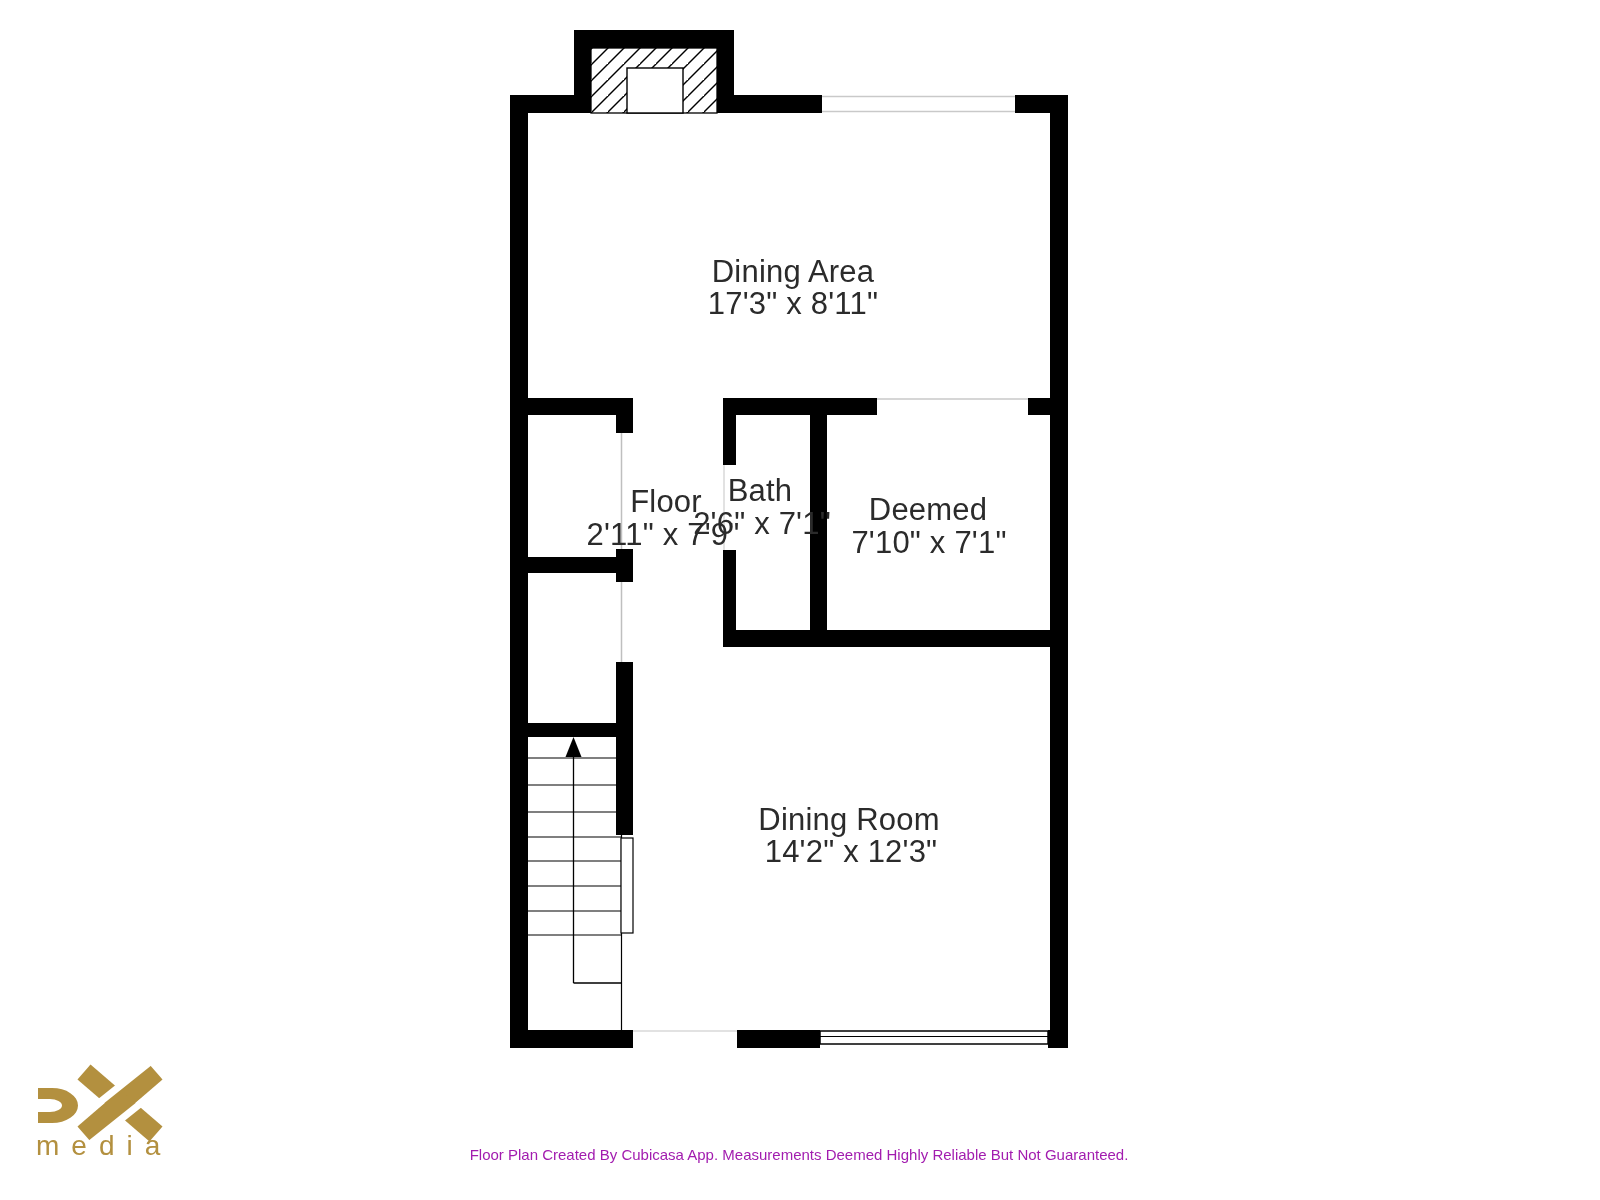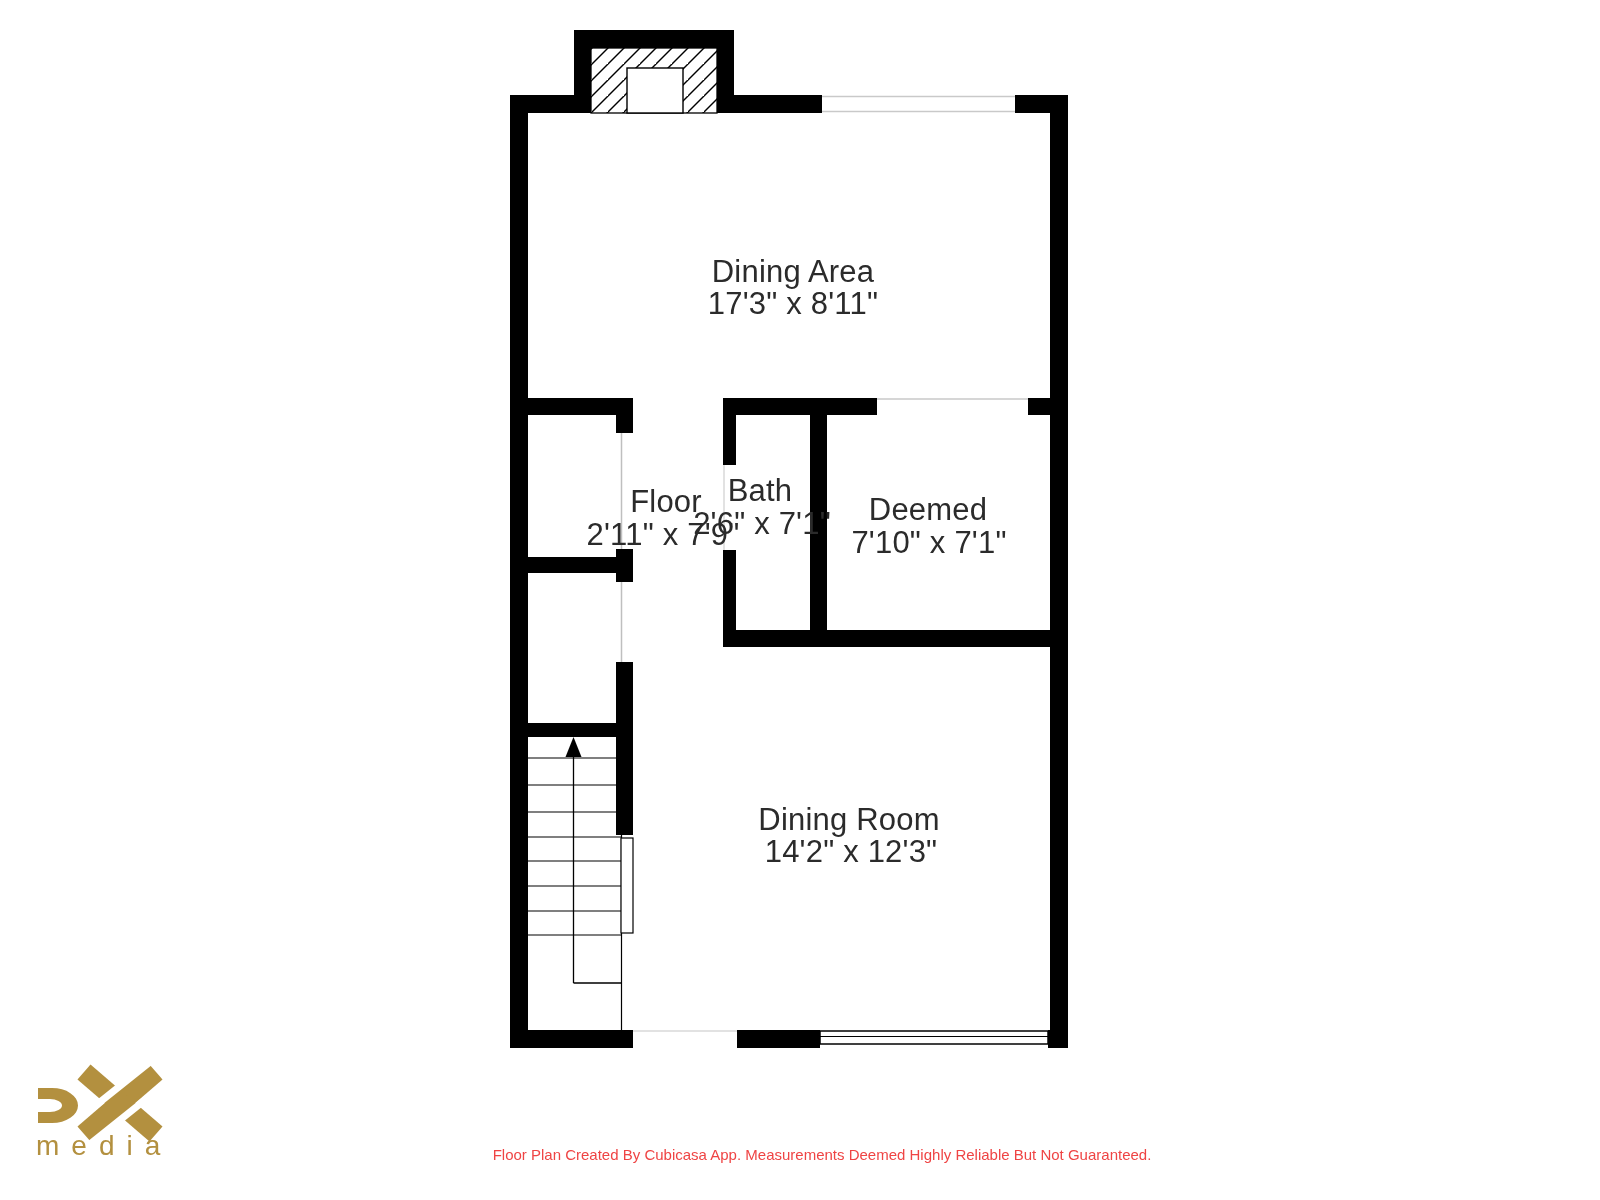--- a/index.html
+++ b/index.html
@@ -7,22 +7,22 @@
     position:relative;width:1600px;height:1200px;background:#ffffff;
     font-family:"Liberation Sans", sans-serif;overflow:hidden;margin:0 auto;
   }
   .plan-svg{position:absolute;left:0;top:0;}
   .room-label{
     position:absolute;transform:translate(-50%,-50%);
     color:#2b2b2b;font-size:31px;line-height:24px;white-space:nowrap;
     text-align:center;letter-spacing:0.2px;
   }
   .footer-text{
-    position:absolute;left:822px;top:1146px;transform:translateX(-50%);
-    font-size:15px;color:#ef4444;white-space:nowrap;
+    position:absolute;left:799px;top:1146px;transform:translateX(-50%);
+    font-size:15px;color:#a21caf;white-space:nowrap;
   }
   .logo-media{
     position:absolute;left:36px;top:1130px;
     font-size:28px;letter-spacing:12px;font-weight:400;
   }
 </style>
 </head>
 <body>
 
 <div class="canvas">

